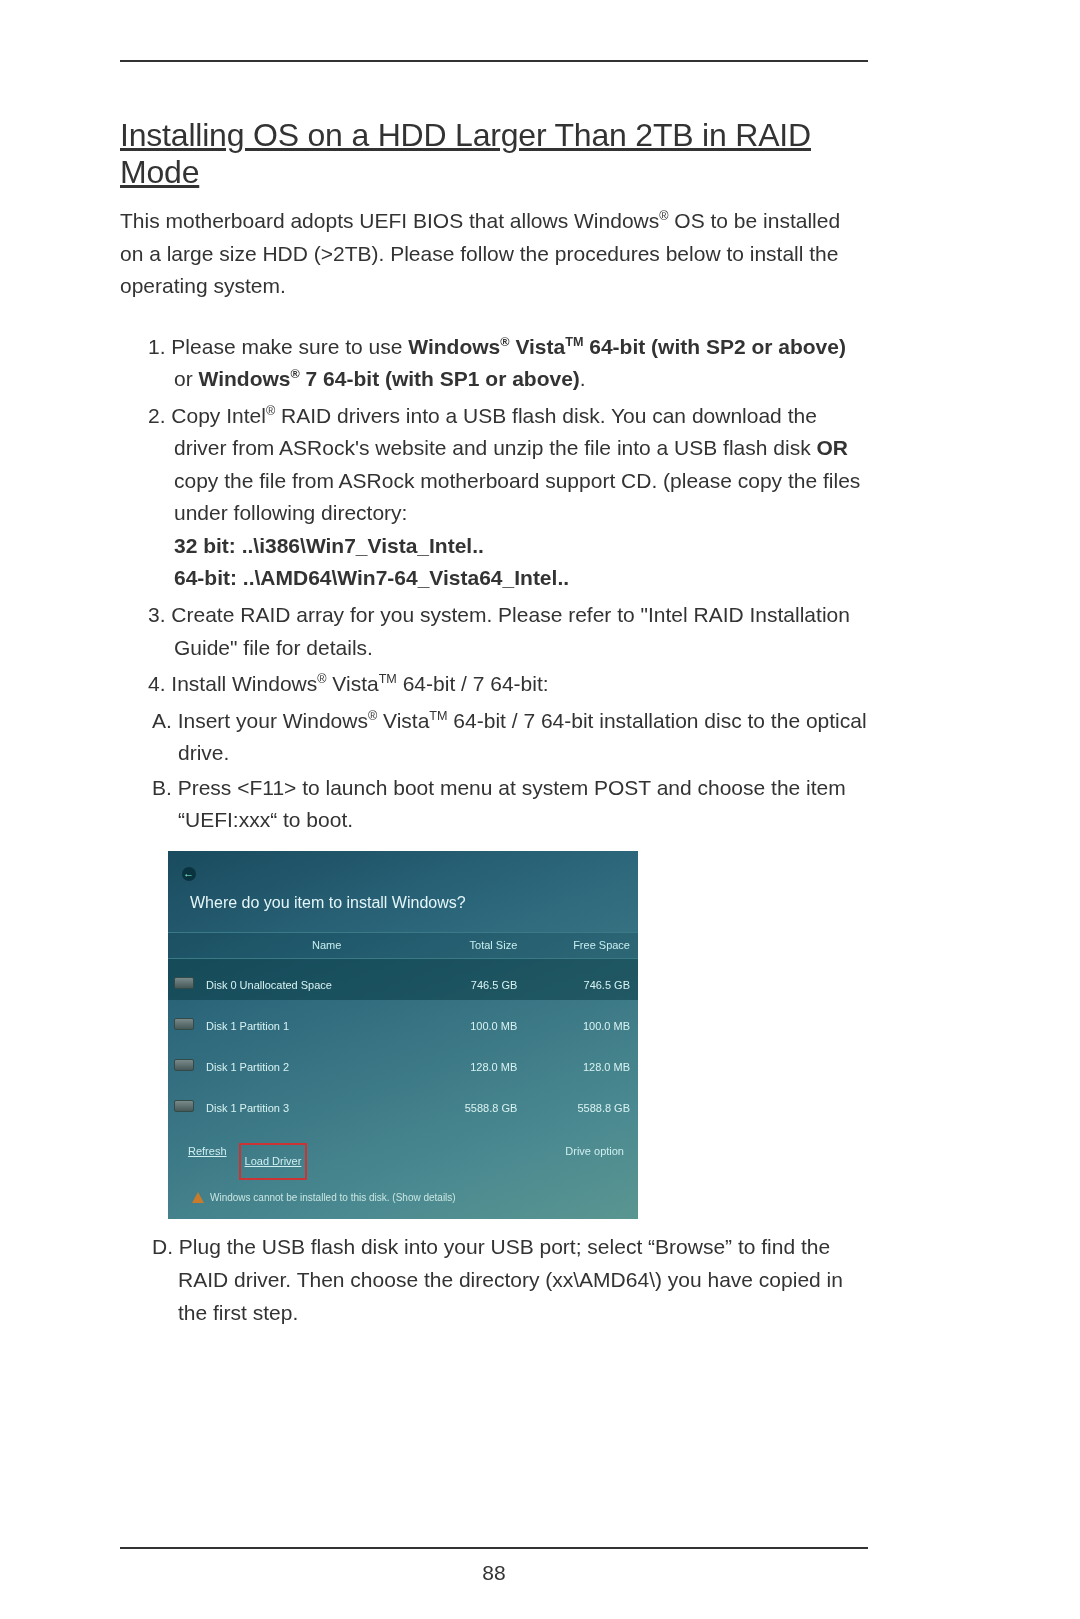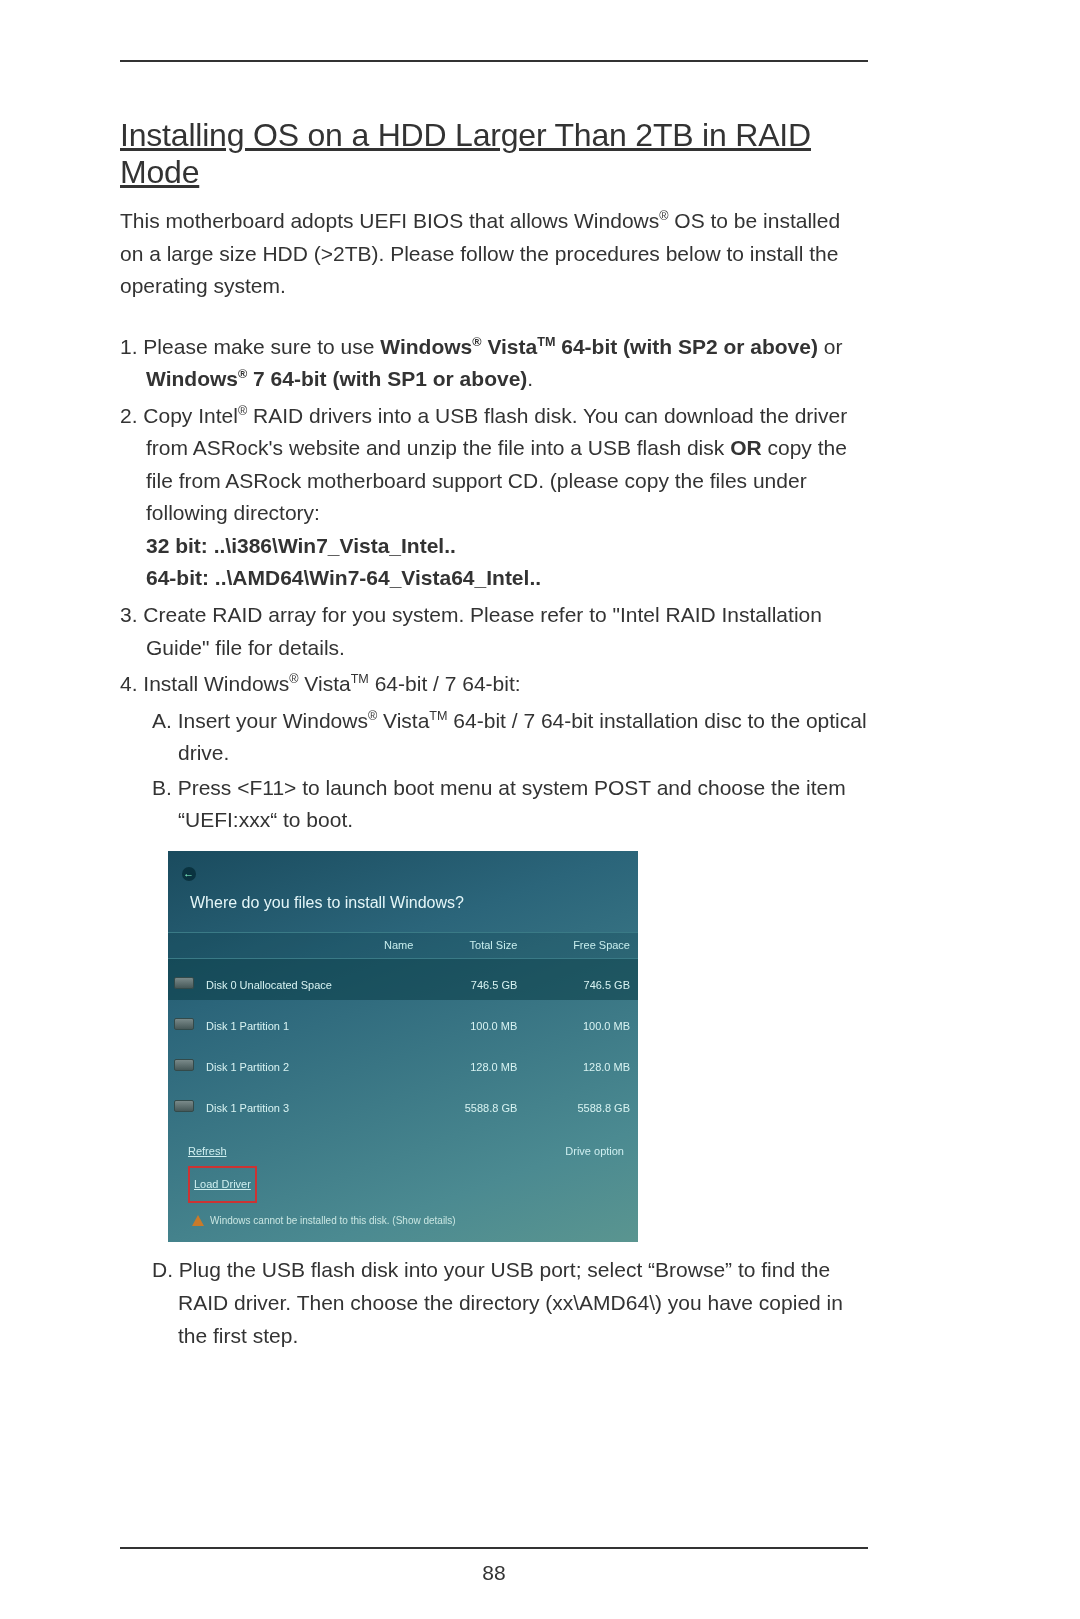--- a/index.html
+++ b/index.html
@@ -3,41 +3,41 @@
 <meta charset="utf-8">
 <style>
   * { box-sizing: border-box; margin: 0; padding: 0; }
   html, body { width: 1080px; background: #fff; font-family: Arial, Helvetica, sans-serif; color: #333; }
   .page { width: 988px; padding: 60px 120px 40px 120px; position: relative; min-height: 1619px; }
   .hr-top { border-top: 2px solid #333; margin-bottom: 55px; }
   .hr-bottom { border-top: 2px solid #333; margin-top: 30px; position: absolute; left:120px; right:120px; bottom: 70px;}
   h1.title { font-size: 32px; font-weight: 400; text-decoration: underline; color: #333; margin-bottom: 14px; letter-spacing: -0.2px;}
   .intro { font-size: 21px; line-height: 1.55; margin-bottom: 28px; }
   .list { font-size: 21px; line-height: 1.55; }
-  .list .item { margin-bottom: 4px; padding-left: 26px; text-indent: -26px; }
+  .list .item { margin-bottom: 4px; padding-left: 26px; text-indent: -26px; margin-left: 28px; }
   .list .subitem { padding-left: 58px; text-indent: -26px; margin-bottom: 2px; }
   .sup { font-size: 0.6em; vertical-align: super; }
   .bold { font-weight: 700; }
   .screenshot-wrap { margin: 14px 0 12px 48px; }
   .screenshot { width: 470px; background: linear-gradient(160deg,#1a4b5e 0%, #2b657a 30%, #4b8a91 80%,#5a9590 100%); padding: 12px 0 8px 0; color: #c7e9ec; font-family: "Segoe UI", Tahoma, sans-serif; font-size: 12px; position: relative; }
   .ss-top { padding: 4px 10px 8px 14px; font-size:13px; color:#9fd; display:flex; align-items:center; gap:6px;}
   .ss-arrow { width:14px; height:14px; border-radius:50%; background:#0a3340; display:inline-block; position:relative;}
   .ss-arrow:after{content:"←"; position:absolute; left:1px; top:-2px; font-size:11px; color:#8fc;}
   .ss-ex { color:#9fc; font-size:11px;}
   .ss-heading { color:#e4f6f8; font-size: 16px; padding: 2px 14px 16px 22px; }
   .ss-table { width: 100%; border-collapse: collapse; }
-  .ss-table th { text-align: right; font-weight: 400; font-size: 11px; color:#c8eeee; border-top:1px solid #3a7a86; border-bottom:1px solid #3a7a86; padding: 4px 6px; background: rgba(0,50,60,0.2);}
+  .ss-table th { text-align: center; font-weight: 400; font-size: 11px; color:#c8eeee; border-top:1px solid #3a7a86; border-bottom:1px solid #3a7a86; padding: 4px 6px; background: rgba(0,50,60,0.2);}
   .ss-table th.name { padding-left: 40px; }
   .ss-table th.right, .ss-table td.right { text-align: right; padding-right: 8px; }
   .ss-table td { font-size: 11px; color:#d8f3f2; padding: 18px 6px 6px 6px; }
   .ss-table td.iconcell { width: 32px; text-align:center; }
   .disk-icon { display:inline-block; width:20px; height:12px; background: linear-gradient(#7a8a8a,#465858); border-radius:2px; border:1px solid #334a4a; position:relative; }
   .ss-row-sel td { background: rgba(10,60,70,0.55); }
   .ss-links { padding: 20px 14px 4px 20px; display:flex; justify-content: space-between; font-size:11px; color:#cfeff0;}
-  .ss-links .left { display:flex; flex-direction: column; gap:6px; }
+  .ss-links .left { display:flex; flex-direction: row; gap:12px; }
   .ss-refresh { text-decoration: underline; }
   .ss-load { border: 2px solid #c33; padding: 8px 4px; display:inline-block; font-size:11px; text-decoration: underline; }
   .ss-warn { padding: 6px 14px 6px 24px; font-size: 10px; color:#c9e6e2; display:flex; align-items:center; gap:6px;}
   .warn-tri { display:inline-block; width:0; height:0; border-left:6px solid transparent; border-right:6px solid transparent; border-bottom:11px solid #c97a2a; position:relative;}
   .page-num { position:absolute; left:0; right:0; bottom: 34px; text-align:center; font-size: 21px; }
 </style>
 </head>
 <body>
 
 <div class="page">
@@ -73,21 +73,21 @@
 
     <p class="subitem">B. Press &lt;F11&gt; to launch boot menu at system POST and choose the item “UEFI:xxx“ to boot.</p>
 
 
     <div class="screenshot-wrap">
       <div class="screenshot">
         <div class="ss-top">
           <span class="ss-arrow"></span>
           <span class="ss-ex"></span>
         </div>
-        <div class="ss-heading">Where do you files to install Windows?</div>
+        <div class="ss-heading">Where do you item to install Windows?</div>
         <table class="ss-table">
           <thead>
             <tr>
               <th style="width:32px"></th>
               <th class="name">Name</th>
               <th class="right">Total Size</th>
               <th class="right">Free Space</th>
             </tr>
           </thead>
           <tbody>

